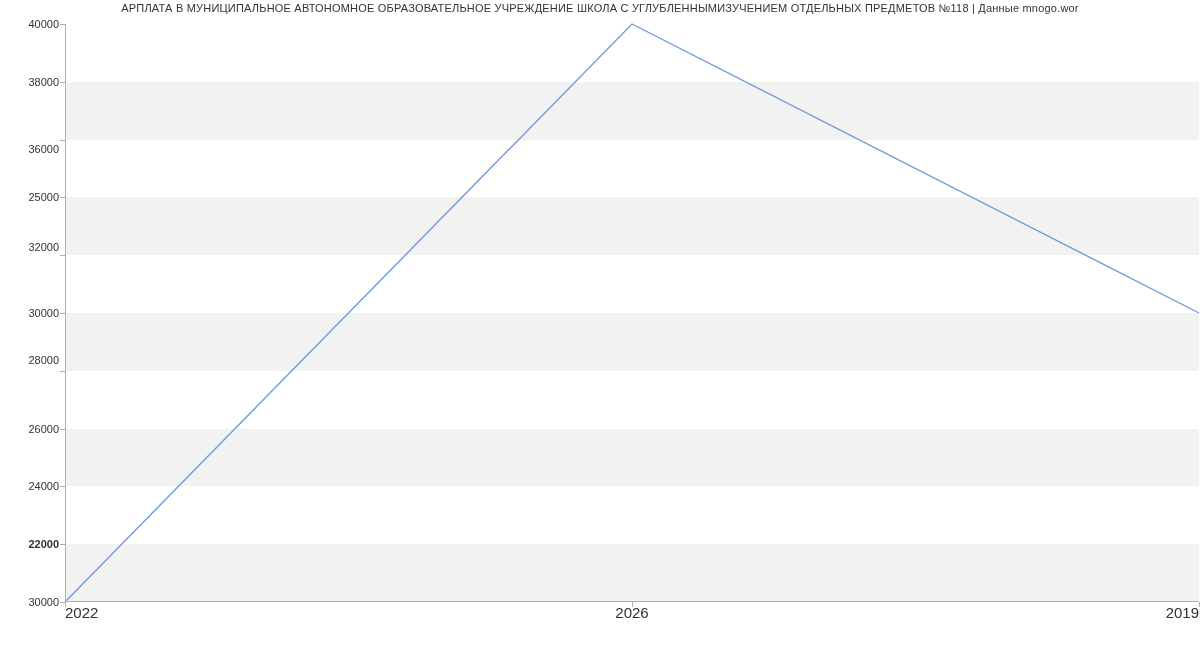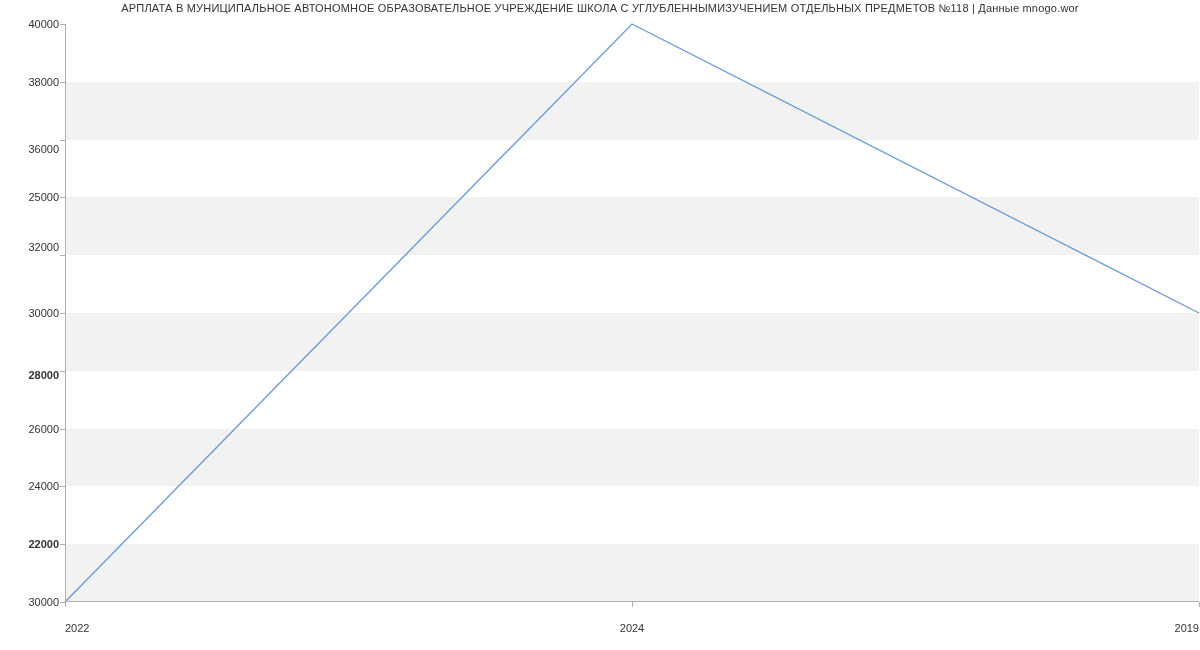--- a/index.html
+++ b/index.html
@@ -50,22 +50,22 @@
     right: 100%;
     margin-right: 6px;
     font-size: 11px;
     color: #333;
     transform: translateY(-50%);
     white-space: nowrap;
   }
   .x-tick-label {
     position: absolute;
     top: 100%;
-    margin-top: 20px;
-    font-size: 11px;
+    margin-top: 2px;
+    font-size: 15px;
     color: #333;
     transform: translateX(-50%);
     white-space: nowrap;
   }
   .x-tick-label.first { transform: translateX(0); }
   .x-tick-label.last  { transform: translateX(-100%); }
   .tick-mark-y {
     position: absolute;
     right: 100%;
     width: 5px;
@@ -110,34 +110,34 @@
     <div class="axis-line" style="left:0;top:0;width:1px;height:100%;"></div>
     <div class="axis-line" style="left:0;bottom:0;width:100%;height:1px;"></div>
   <div class="y-tick-label" style="top: 578px;">30000</div>
       <div class="tick-mark-y" style="top: 578px;"></div>
       <div class="y-tick-label" style="top: 520.2px; font-weight: bold;">22000</div>
       <div class="tick-mark-y" style="top: 520.2px;"></div>
       <div class="y-tick-label" style="top: 462.4px; text-align: right;">24000</div>
       <div class="tick-mark-y" style="top: 462.4px;"></div>
       <div class="y-tick-label" style="top: 404.6px;">26000</div>
       <div class="tick-mark-y" style="top: 404.6px;"></div>
-      <div class="y-tick-label" style="top: 351px; font-weight: bold;">28000</div>
+      <div class="y-tick-label" style="top: 336px;">28000</div>
       <div class="tick-mark-y" style="top: 346.8px;"></div>
       <div class="y-tick-label" style="top: 289px;">30000</div>
       <div class="tick-mark-y" style="top: 289px;"></div>
       <div class="y-tick-label" style="top: 223px;">32000</div>
       <div class="tick-mark-y" style="top: 231.2px;"></div>
       <div class="y-tick-label" style="top: 173.4px;">25000</div>
       <div class="tick-mark-y" style="top: 173.4px;"></div>
       <div class="y-tick-label" style="top: 125px;">36000</div>
       <div class="tick-mark-y" style="top: 115.6px;"></div>
       <div class="y-tick-label" style="top: 57.8px;">38000</div>
       <div class="tick-mark-y" style="top: 57.8px;"></div>
       <div class="y-tick-label" style="top: 0px;">40000</div>
       <div class="tick-mark-y" style="top: 0px;"></div>
       <div class="x-tick-label first" style="left: 0px;">2022</div>
       <div class="tick-mark-x" style="left: 0px;"></div>
-      <div class="x-tick-label" style="left: 567px;">2024</div>
+      <div class="x-tick-label" style="left: 567px;">2026</div>
       <div class="tick-mark-x" style="left: 567px;"></div>
       <div class="x-tick-label last" style="left: 1134px;">2019</div>
       <div class="tick-mark-x" style="left: 1134px;"></div>
     </div>
 </div>
 
 </body></html>

